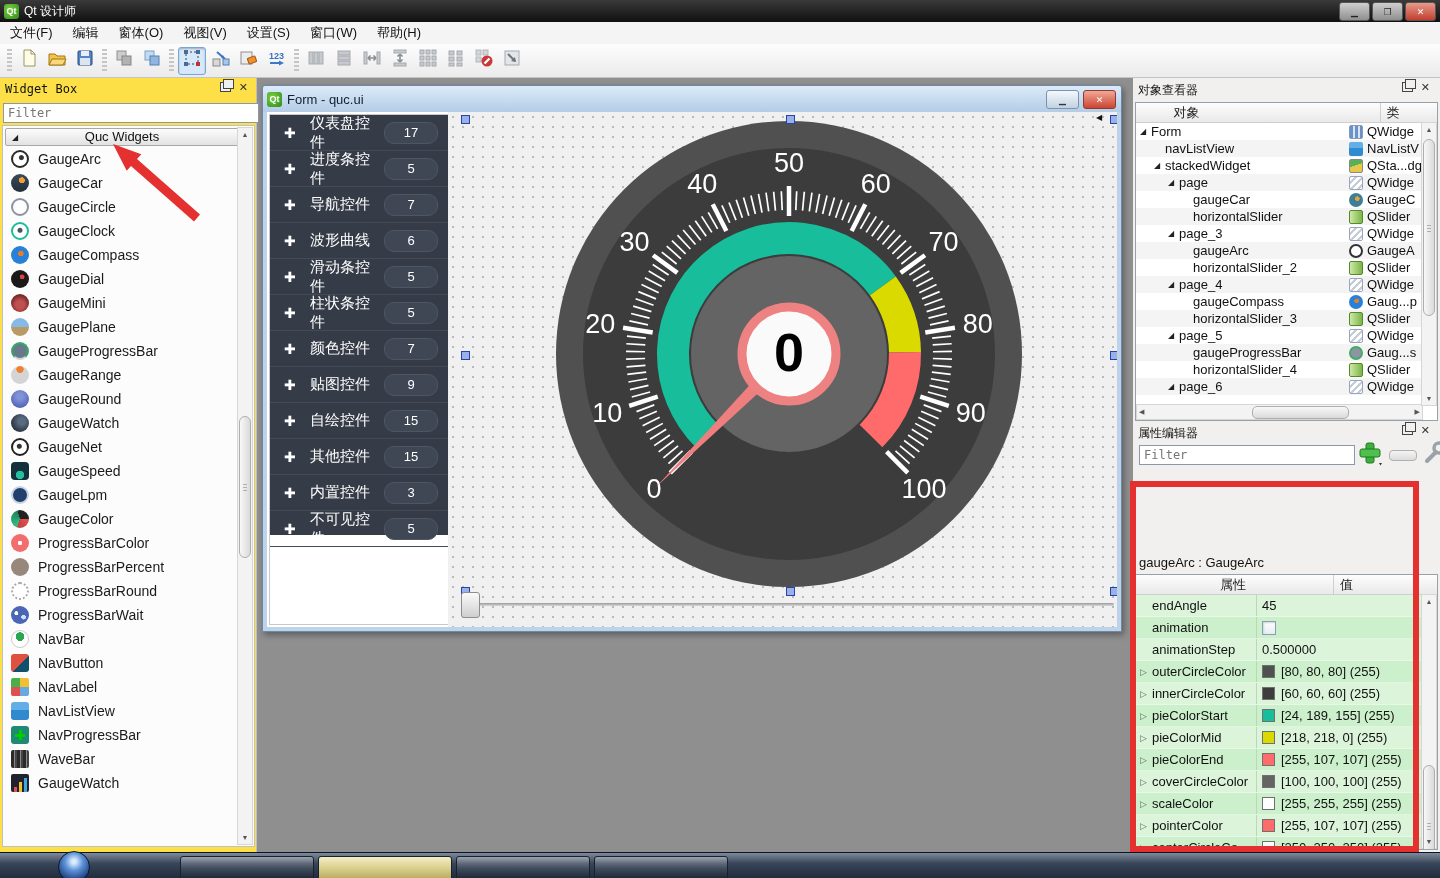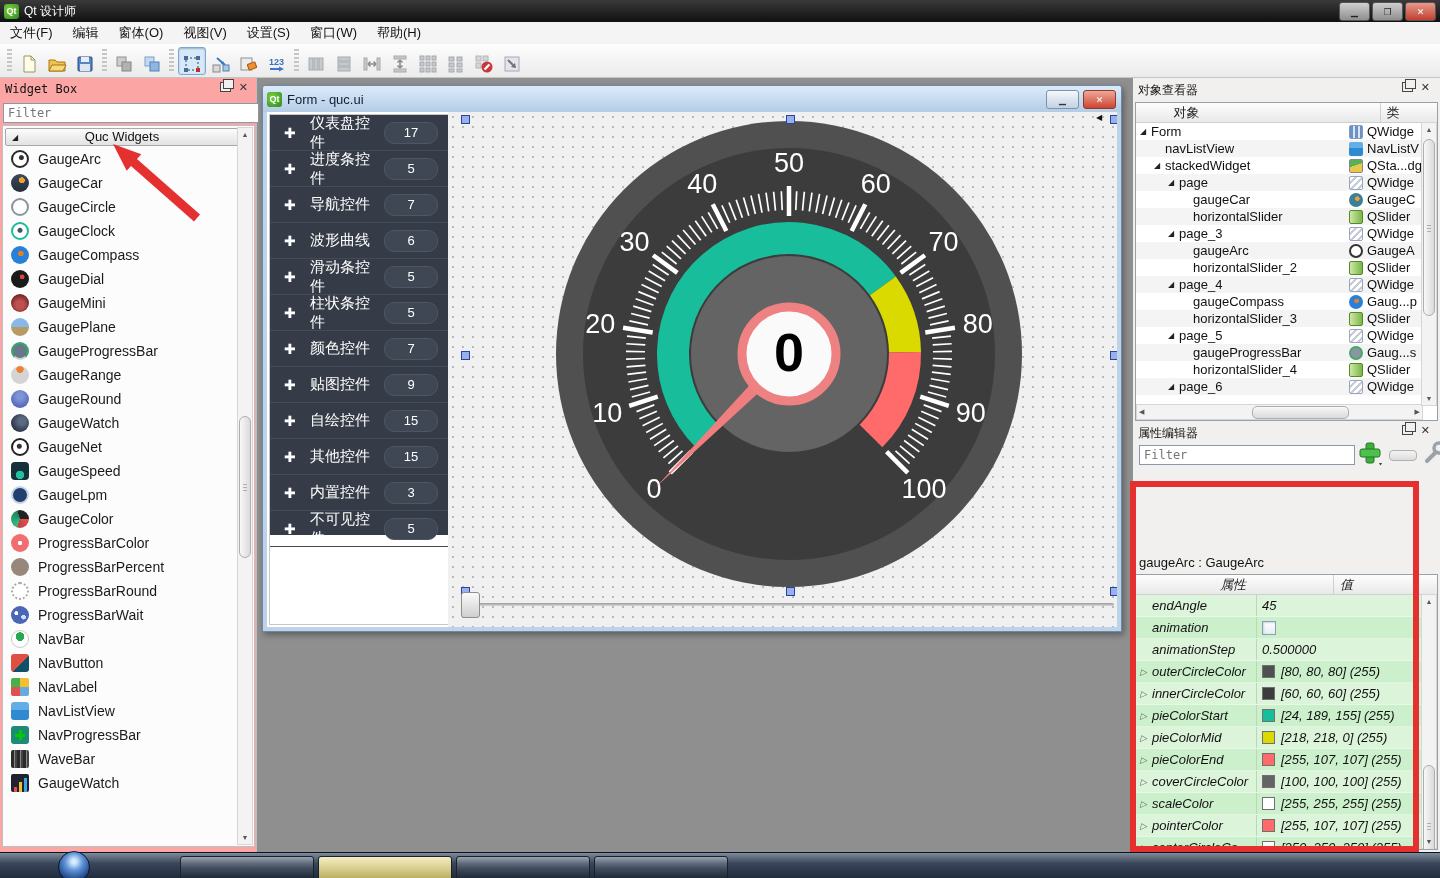--- a/index.html
+++ b/index.html
@@ -8,24 +8,24 @@
   
   #titlebar{left:0;top:0;width:1440px;height:22px;background:linear-gradient(180deg,#3a3a3a,#101010);color:#fff;display:flex;align-items:center;font-size:12px;}
   .qt-logo{width:15px;height:15px;border-radius:3px;background:radial-gradient(circle at 35% 35%,#7ad040,#2d8a1e);color:#fff;font-size:9px;font-weight:bold;display:flex;align-items:center;justify-content:center;margin:0 5px 0 4px;}
   .win-ctrls{position:absolute;right:4px;top:2px;display:flex;gap:2px;}
   .win-btn{width:29px;height:17px;border:1px solid #555;border-radius:3px;background:linear-gradient(#cfcfcf,#8f8f8f);color:#222;font-size:9px;display:flex;align-items:center;justify-content:center;}
   .win-btn.close{background:linear-gradient(#e89a8a,#c04030);color:#fff;}
   #menubar{left:0;top:22px;width:1440px;height:22px;background:#f4f4f4;border-bottom:1px solid #d8d8d8;display:flex;align-items:center;font-size:13px;color:#111;}
   .menu-item{padding:2px 10px;}
   #toolbar{left:0;top:44px;width:1440px;height:34px;background:linear-gradient(#fdfdfd,#ebebeb);border-bottom:1px solid #c4c4c4;display:flex;align-items:center;padding-left:4px;box-sizing:border-box;}
   .tb-handle{width:5px;height:24px;margin:0 3px;background:repeating-linear-gradient(180deg,#c6c6c6 0 2px,transparent 2px 4px);}
-  .tbi{width:26px;height:26px;display:inline-flex;align-items:flex-end;justify-content:center;margin:0 1px;border-radius:3px;}
+  .tbi{width:26px;height:26px;display:inline-flex;align-items:flex-start;justify-content:center;margin:0 1px;border-radius:3px;}
   .tbi.pressed{background:#d6e9fb;border:1px solid #7aa6d6;box-shadow:inset 0 1px 2px rgba(0,0,0,.25);}
   
-  #widgetbox{left:0;top:78px;width:256px;height:774px;background:#fca5a5;border-right:1px solid #bdbdbd;}
+  #widgetbox{left:0;top:78px;width:256px;height:774px;background:#fde047;border-right:1px solid #bdbdbd;}
   .dock-title{position:absolute;left:0;top:4px;width:100%;height:16px;font-size:12px;color:#111;font-family:"DejaVu Sans Mono",monospace;padding-left:5px;box-sizing:border-box;}
   .dock-btns{position:absolute;top:4px;display:flex;gap:8px;align-items:center;}
   .fbtn{width:9px;height:8px;border:1px solid #444;position:relative;background:#f0f0f0;}
   .fbtn:after{content:'';position:absolute;left:2px;top:-4px;width:9px;height:8px;border:1px solid #444;background:#f0f0f0;}
   .xbtn{font-size:11px;color:#333;line-height:10px;}
   #wb-filter{position:absolute;left:3px;top:25px;width:246px;height:18px;border:1px solid #8a98a8;font-family:"DejaVu Sans Mono",monospace;font-size:12px;color:#888;padding:0 4px;background:#fff;}
   #wb-frame{position:absolute;left:2px;top:47px;width:251px;height:720px;border:1px solid #c0c0c0;background:#fcfcfc;}
   #wb-group{position:absolute;left:2px;top:2px;width:232px;height:16px;border:1px solid #a8a8a8;border-radius:2px;background:linear-gradient(#fcfcfc,#e2e2e2);font-size:13px;color:#111;text-align:center;line-height:16px;}
   #wb-group .gexp{position:absolute;left:6px;top:1px;font-size:8px;color:#222;}
   #wb-list{position:absolute;left:2px;top:21px;width:232px;}
@@ -840,21 +840,21 @@
             <rect x="5" y="8" width="20" height="8" rx="2" fill="#4fc04f" stroke="#1e7a1e"></rect>
             <path d="M24 22 l3 0 l-1.5 2.5 z" fill="#333"></path>
           </svg></span>
       <span class="abs" style="left:256px;top:27px;width:26px;height:9px;border:1px solid #b0b0b0;border-radius:4px;background:linear-gradient(#f4f4f4,#dcdcdc);"></span>
       <span class="abs" style="left:288px;top:16px;"><svg width="26" height="28">
             <path d="M6 22 L15 13" stroke="#9aa2aa" stroke-width="4" stroke-linecap="round"></path>
             <circle cx="18" cy="9" r="5" fill="none" stroke="#9aa2aa" stroke-width="3.5"></circle>
             <path d="M20 24 l4 0 l-2 3 z" fill="#333"></path>
           </svg></span>
       <div class="abs" style="left:6px;top:132px;font-size:13px;color:#111;">gaugeArc : GaugeArc</div>
-      <div class="tree-frame" style="top:151px;bottom:2px;font-style:italic;">
+      <div class="tree-frame" style="top:151px;bottom:2px;">
         <div class="tree-header">
           <span class="th-cell" style="width:120px;border-right:1px solid #cfcfcf;">属性</span>
           <span class="th-cell">值</span>
         </div>
         <div id="pe-body">
             <div class="pe-row" style="background: rgb(220, 245, 218);">
               <span class="pe-name">
                 <span class="pexp"></span>
                 <span>endAngle</span>
               </span>

